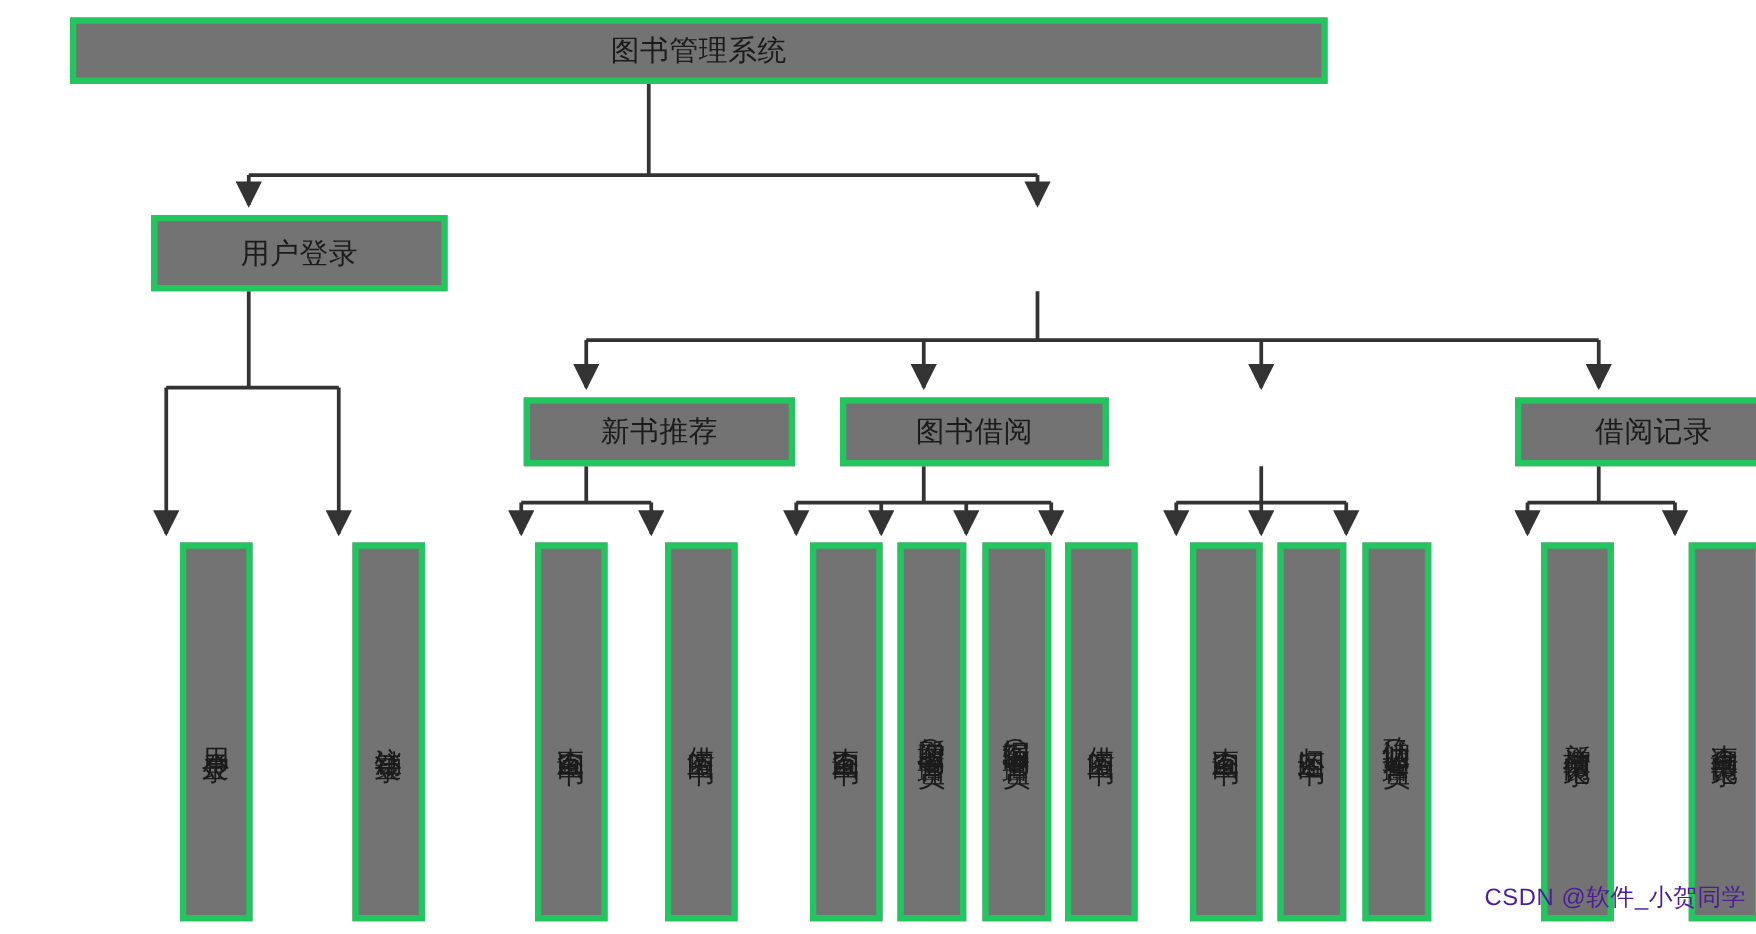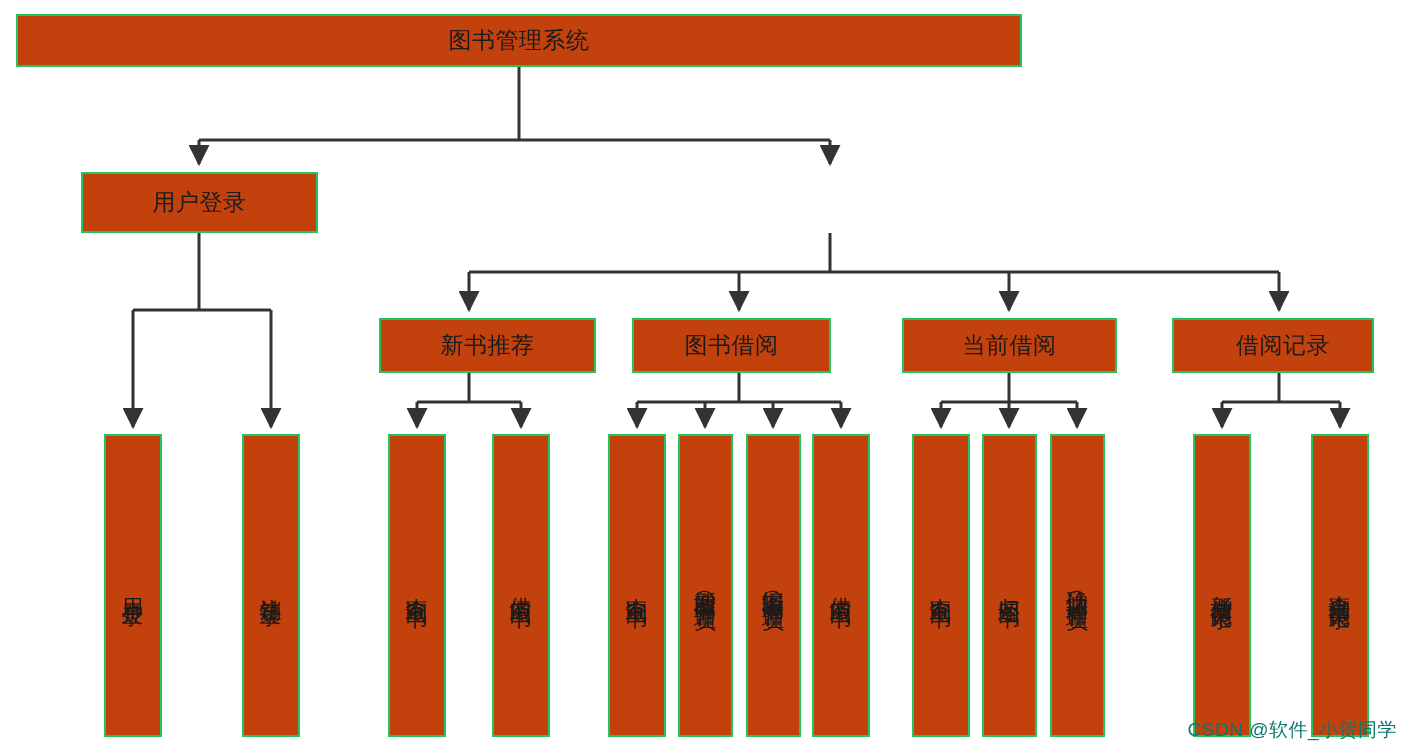--- a/index.html
+++ b/index.html
@@ -21,27 +21,28 @@
     position: absolute;
     left: 0;
     top: 0;
     width: 1405px;
     height: 747px;
     pointer-events: none;
   }
   .node {
     position: absolute;
     box-sizing: border-box;
-    border: 2px solid #22c55e;
-    background: #c2410c;
+    border: 5px solid #22c55e;
+    background: #737373;
     display: flex;
     align-items: center;
     justify-content: center;
     color: #1b1b1b;
     line-height: 1.05;
+    margin-left: 40px;
   }
   .node.h {
     font-size: 23px;
     letter-spacing: 0.5px;
   }
   .node.v {
     writing-mode: vertical-rl;
     text-orientation: upright;
     font-size: 22px;
     letter-spacing: 3px;
@@ -55,23 +56,23 @@
     display: block;
     text-align: center;
     white-space: nowrap;
   }
   .root {
     font-size: 24px;
   }
   #watermark {
     position: absolute;
     right: 8px;
-    bottom: 4px;
+    bottom: 16px;
     font-size: 19px;
-    color: #0f766e;
+    color: #4c1d95;
     white-space: nowrap;
     letter-spacing: 0.5px;
   }
 </style>
 </head>
 <body>
 
 <div id="canvas">
 
   <svg id="wires" viewBox="0 0 1405 747" xmlns="http://www.w3.org/2000/svg">
@@ -128,25 +129,22 @@
     <span>图书管理系统</span>
   </div>
 
   <div class="node h" style="left:81px; top:172px; width:237px; height:61px;">
     <span>用户登录</span>
   </div>
 
   <div class="node h" style="left:379px; top:318px; width:217px; height:55px;">
     <span>新书推荐</span>
   </div>
-  <div class="node h" style="left:632px; top:318px; width:199px; height:55px;">
+  <div class="node h" style="left:632px; top:318px; width:215px; height:55px;">
     <span>图书借阅</span>
-  </div>
-  <div class="node h" style="left:902px; top:318px; width:215px; height:55px;">
-    <span>当前借阅</span>
   </div>
   <div class="node h" style="left:1172px; top:318px; width:202px; height:55px;padding-left:20px;">
     <span>借阅记录</span>
   </div>
 
   <div class="node v" style="left:104px; top:434px; width:58px; height:303px;">
     <span class="vtext">用户登录</span>
   </div>
   <div class="node v" style="left:242px; top:434px; width:58px; height:303px;">
     <span class="vtext">注销登录</span>

